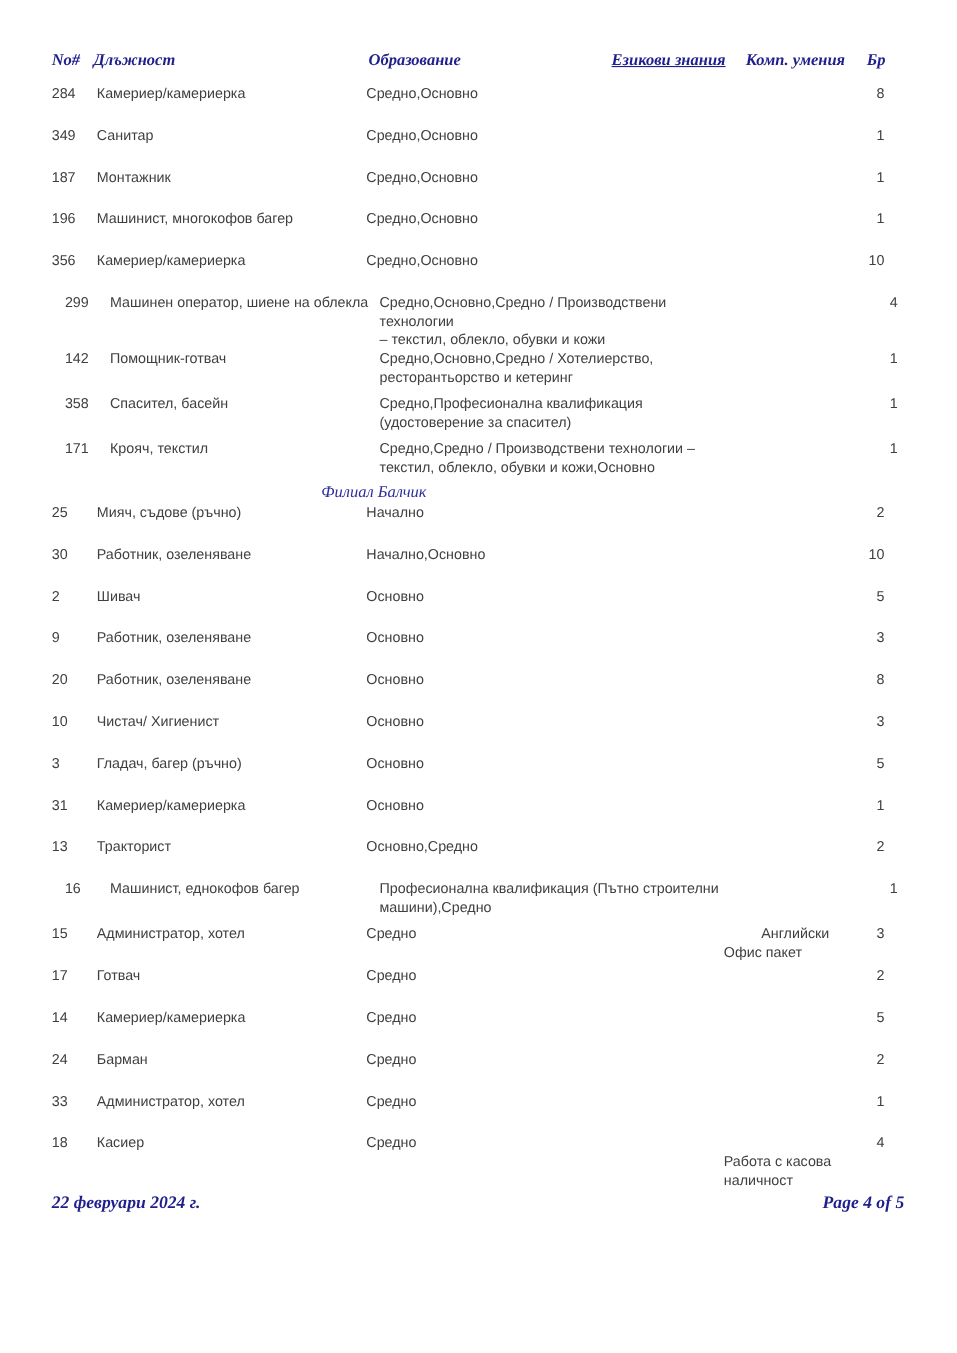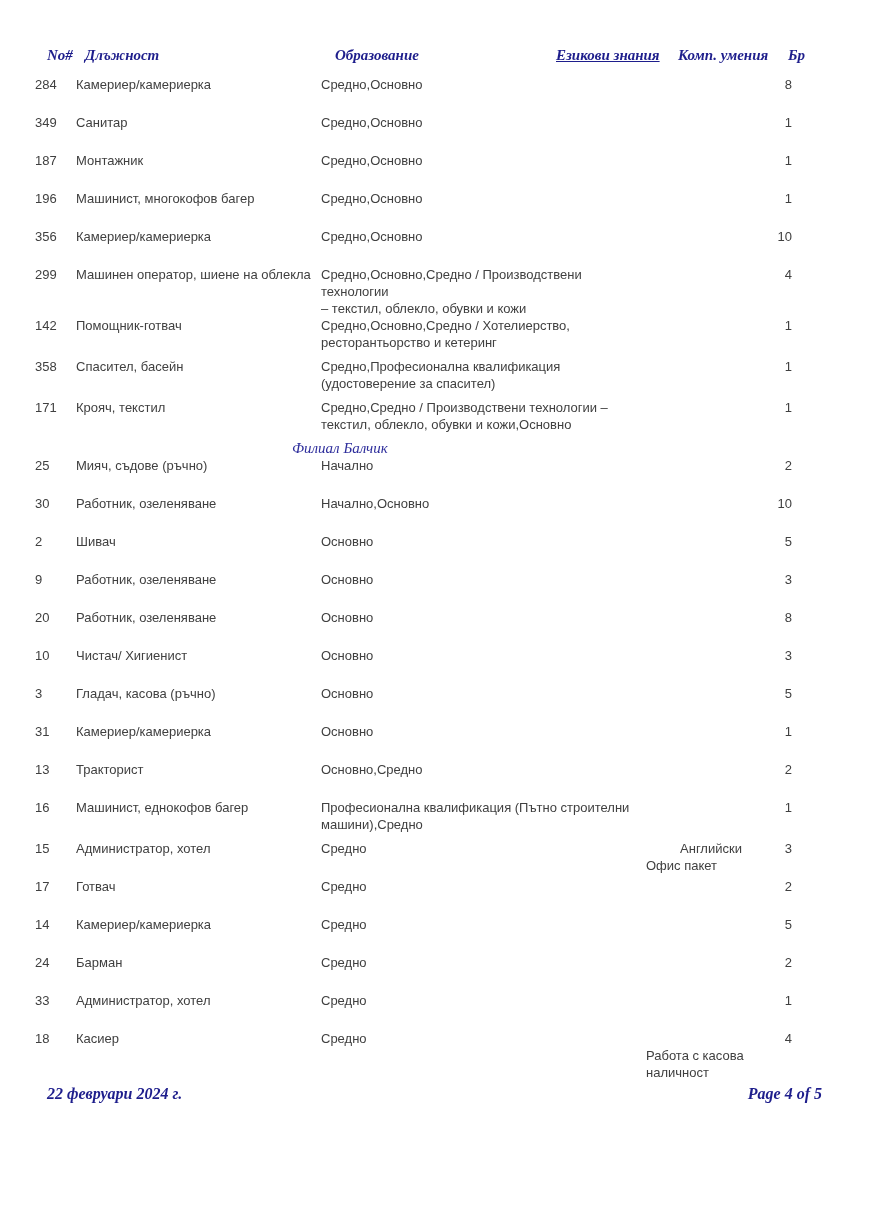--- a/index.html
+++ b/index.html
@@ -42,27 +42,27 @@
   
   .rows {
     position: absolute;
     top: 76px;
     left: 0;
     width: 870px;
   }
   .row {
     display: grid;
     grid-template-columns: 41px 245px 325px 130px 16px;
-    padding-left: 35px;
+    padding-left: 47px;
     min-height: 38px;
     align-content: start;
     font-size: 13px;
     line-height: 17px;
   }
-  .row.tall { min-height: 41px; }
+  .row.tall { min-height: 41px; margin-left: 12px; }
   .cell { align-self: start; }
   .c-edu { white-space: pre-line; }
   .c-skills .lang { min-height: 17px; text-align: center; }
   .c-skills .comp { white-space: pre-line; }
   .c-count { text-align: right; }
 
   .section-row {
     min-height: 17px;
     padding-left: 292px;
     font-family: Liberation Serif, serif;
@@ -253,21 +253,21 @@
         <div class="cell c-pos">Чистач/ Хигиенист</div>
         <div class="cell c-edu">Основно</div>
         <div class="cell c-skills">
           <div class="lang"></div>
           <div class="comp"></div>
         </div>
         <div class="cell c-count">3</div>
       </div>
       <div class="row">
         <div class="cell c-no">3</div>
-        <div class="cell c-pos">Гладач, касова (ръчно)</div>
+        <div class="cell c-pos">Гладач, багер (ръчно)</div>
         <div class="cell c-edu">Основно</div>
         <div class="cell c-skills">
           <div class="lang"></div>
           <div class="comp"></div>
         </div>
         <div class="cell c-count">5</div>
       </div>
       <div class="row">
         <div class="cell c-no">31</div>
         <div class="cell c-pos">Камериер/камериерка</div>

